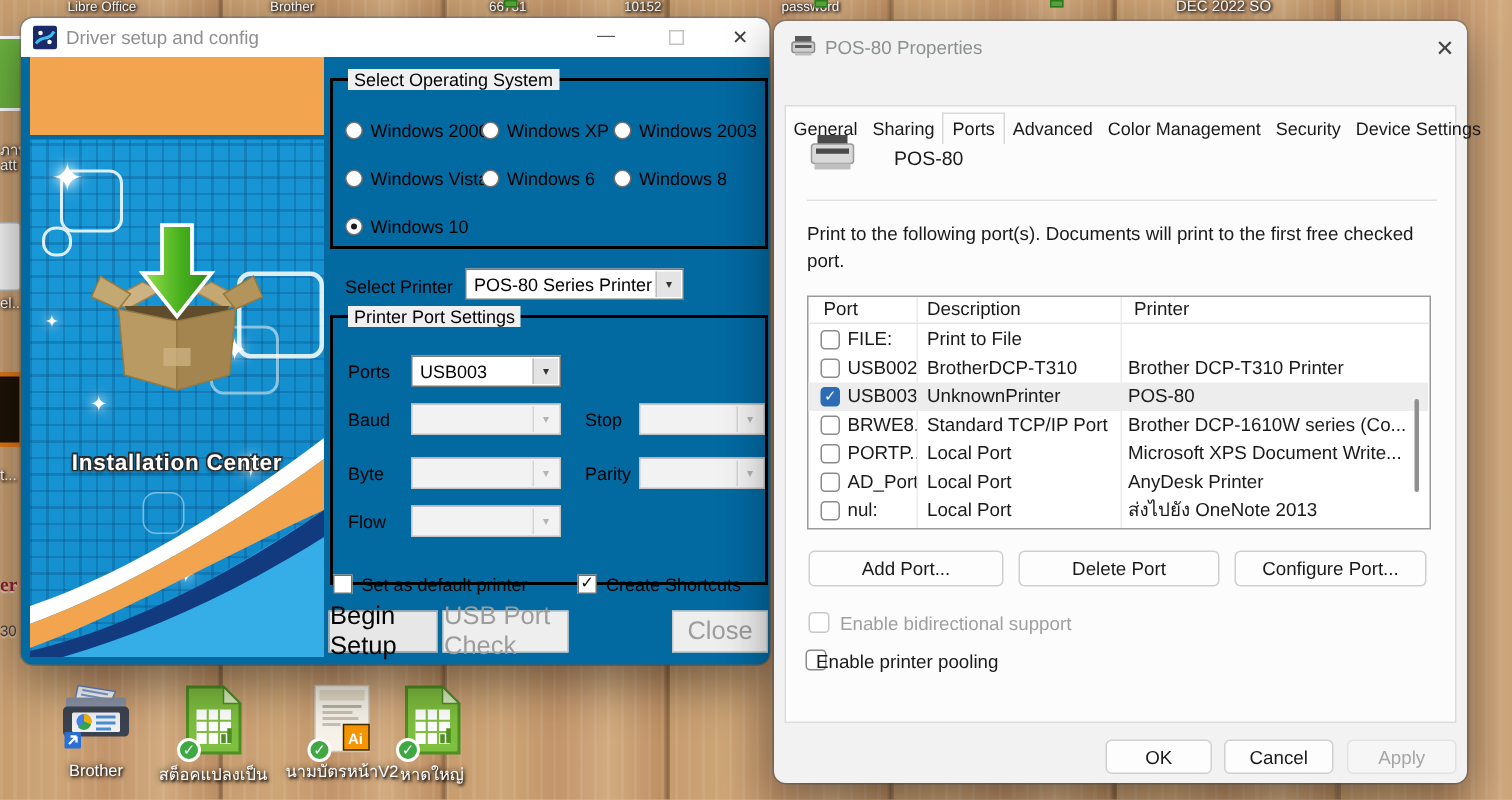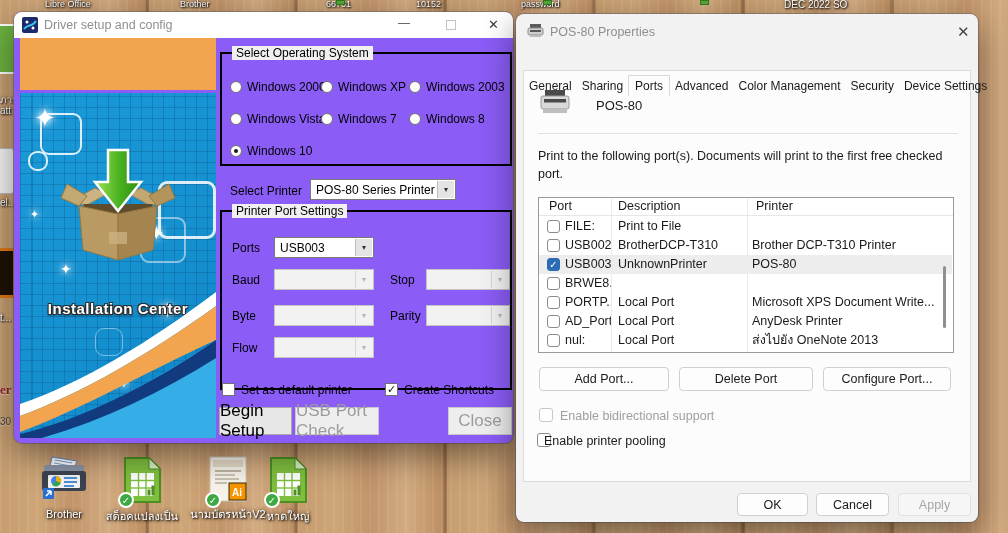--- a/index.html
+++ b/index.html
@@ -28,21 +28,21 @@
   .desk-icon .lab { margin-top:2px; color:#fff; font-size:11px; line-height:12px;
     text-shadow:1px 1px 2px #000, 0 0 4px rgba(0,0,0,.85); white-space:nowrap; }
   .badge { position:absolute; left:-4px; bottom:-2px; width:16px; height:16px; border-radius:50%;
     background:#3ea843; border:2px solid #fff; color:#fff; font-size:10px; line-height:13px; text-align:center; }
 
   
   .win { position:absolute; border-radius:8px;
     box-shadow:0 12px 34px rgba(0,0,0,.45), 0 0 0 1px rgba(110,110,110,.55); }
 
   
-  .driver { left:14px; top:12px; width:499px; height:431px; background:#8b5cf6; font-size:12px; color:#000; }
+  .driver { left:14px; top:12px; width:499px; height:431px; background:#0369a1; font-size:12px; color:#000; }
   .d-titlebar { position:absolute; left:0; top:0; right:0; height:26px; background:#fff; border-radius:8px 8px 0 0; }
   .d-title { position:absolute; left:30px; top:6px; font-size:12.5px; color:#8f8f8f; }
   .d-min { position:absolute; left:384px; top:4px; color:#555; font-size:12px; }
   .d-max { position:absolute; left:432px; top:8px; width:10px; height:10px; border:1px solid #c3c3c3; }
   .d-close { position:absolute; left:474px; top:5px; color:#3c3c3c; font-size:13px; }
 
   .side-panel { position:absolute; left:6px; top:26px; width:196px; height:400px; overflow:hidden; }
   .orange-block { position:absolute; left:0; top:0; width:100%; height:52px; background:#f2a44e; }
   .blue-area { position:absolute; left:0; top:55px; width:100%; height:345px; overflow:hidden;
     background:
@@ -289,21 +289,21 @@
     <div class="opt" style="left:187px;top:26px">
         <span class="radio"></span>
         <span>Windows 2003</span>
       </div>
     <div class="opt" style="left:8px;top:58px">
         <span class="radio"></span>
         <span>Windows Vista</span>
       </div>
     <div class="opt" style="left:99px;top:58px">
         <span class="radio"></span>
-        <span>Windows 7</span>
+        <span>Windows 6</span>
       </div>
     <div class="opt" style="left:187px;top:58px">
         <span class="radio"></span>
         <span>Windows 8</span>
       </div>
     <div class="opt" style="left:8px;top:90px">
         <span class="radio on"></span>
         <span>Windows 10</span>
       </div>
   </div>
@@ -412,20 +412,22 @@
       </div>
       <div class="trow sel" style="top:57px">
         <span class="t-cb on">✓</span>
         <span class="c-port">USB003</span>
         <span class="c-desc">UnknownPrinter</span>
         <span class="c-prn">POS-80</span>
       </div>
       <div class="trow" style="top:76px">
         <span class="t-cb"></span>
         <span class="c-port">BRWE8...</span>
+        <span class="c-desc">Standard TCP/IP Port</span>
+        <span class="c-prn">Brother DCP-1610W series (Co...</span>
       </div>
       <div class="trow" style="top:95px">
         <span class="t-cb"></span>
         <span class="c-port">PORTP...</span>
         <span class="c-desc">Local Port</span>
         <span class="c-prn">Microsoft XPS Document Write...</span>
       </div>
       <div class="trow" style="top:114px">
         <span class="t-cb"></span>
         <span class="c-port">AD_Port</span>

